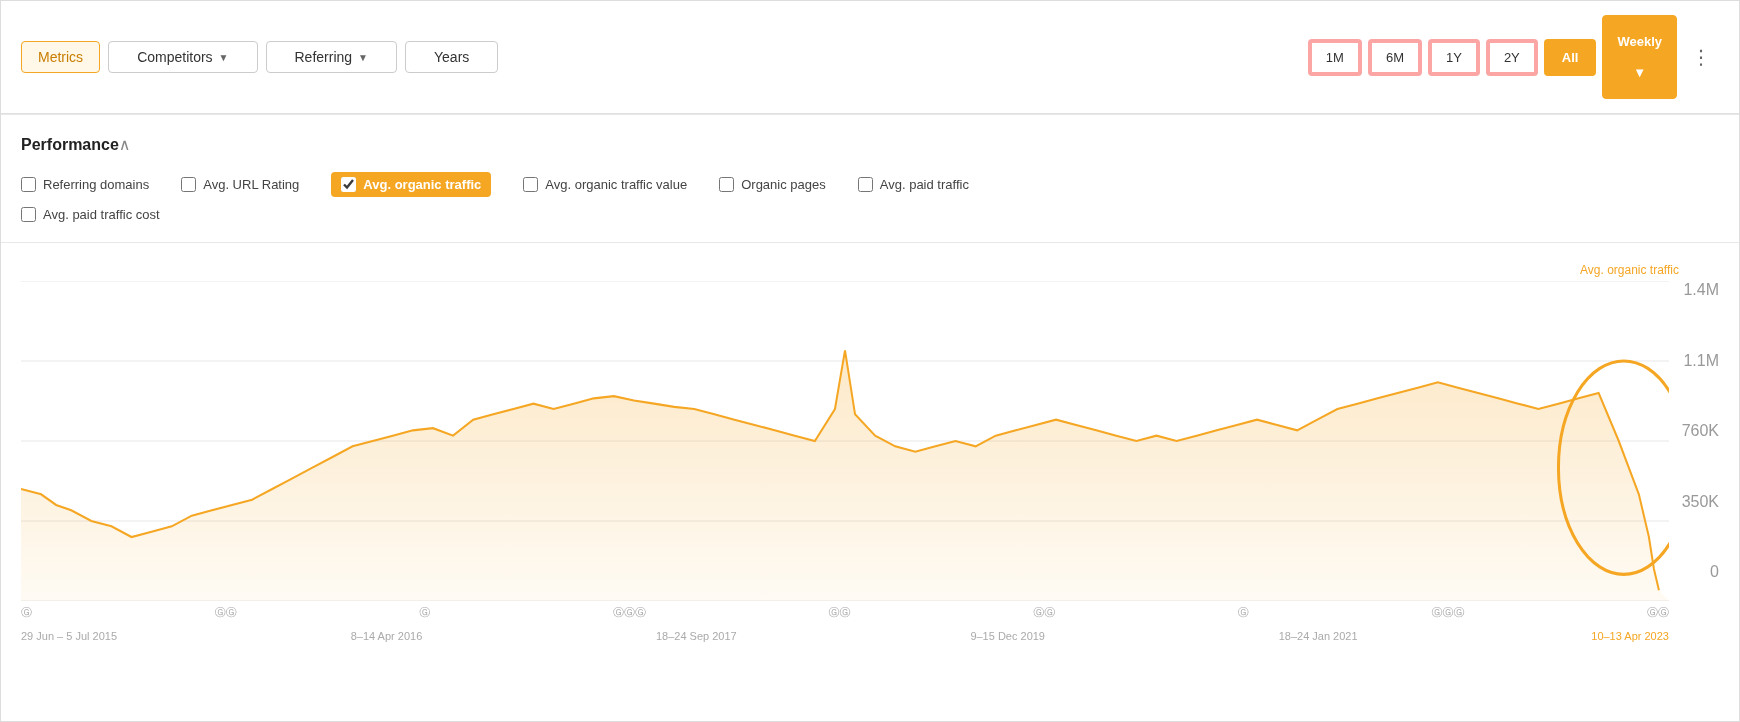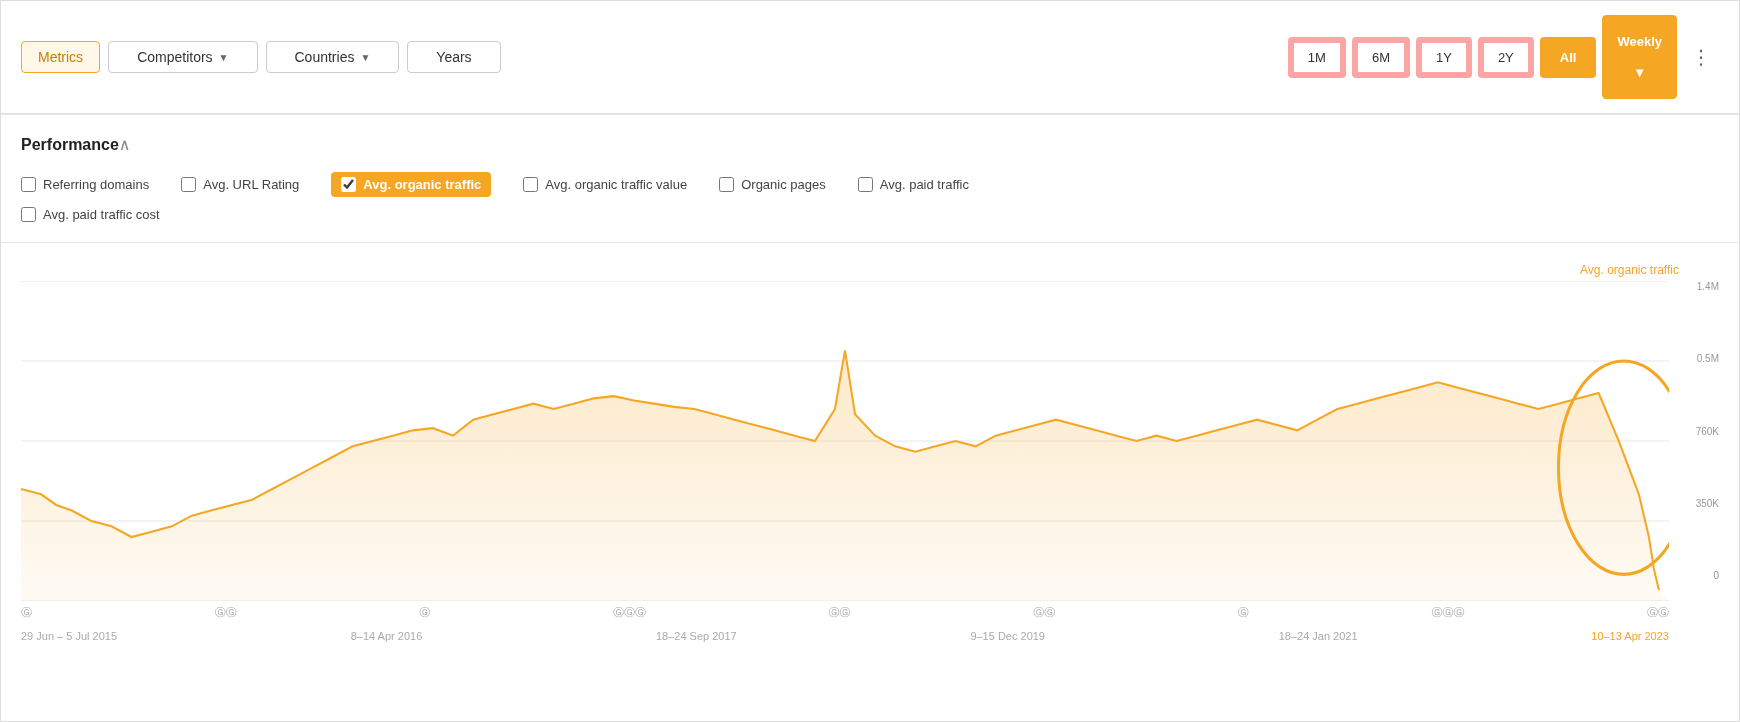--- a/index.html
+++ b/index.html
@@ -37,21 +37,21 @@
       font-size: 14px;
       cursor: pointer;
       display: flex;
       align-items: center;
       gap: 6px;
     }
     .btn-dropdown .arrow { font-size: 10px; color: #666; }
     
     .time-btn {
       background: #fff;
-      border: 6px solid #fca5a5;
+      border: 4px solid #fca5a5;
       color: #333;
       padding: 7px 14px;
       border-radius: 4px;
       font-size: 13px;
       cursor: pointer;
     }
     .time-btn.active {
       background: #f5a623;
       border-color: #f5a623;
       color: #fff;
@@ -146,21 +146,21 @@
     }
     
     .y-axis-labels {
       position: absolute;
       right: 0;
       top: 0;
       height: 100%;
       display: flex;
       flex-direction: column;
       justify-content: space-between;
-      font-size: 10px;
+      font-size: 16px;
       color: #999;
       width: 40px;
       text-align: right;
       padding-bottom: 20px;
     }
     
     svg.chart-svg {
       width: calc(100% - 50px);
       height: 100%;
     }
@@ -193,21 +193,21 @@
 <div class="container">
 
   <div class="toolbar">
     <div class="toolbar-left">
       <button class="btn-metrics">Metrics</button>
       <button class="btn-dropdown">
         <span>Competitors</span>
         <span class="arrow">▼</span>
       </button>
       <button class="btn-dropdown">
-        <span>Countries</span>
+        <span>Referring</span>
         <span class="arrow">▼</span>
       </button>
       <button class="btn-dropdown">
         <span>Years</span>
       </button>
     </div>
     <div class="toolbar-right">
       <button class="time-btn">1M</button>
       <button class="time-btn">6M</button>
       <button class="time-btn">1Y</button>
@@ -265,21 +265,21 @@
 
   <hr class="divider">
 
   <div class="chart-area">
     <div class="chart-label-right">Avg. organic traffic</div>
 
     <div class="chart-wrapper">
       
       <div class="y-axis-labels">
         <span>1.4M</span>
-        <span>0.5M</span>
+        <span>1.1M</span>
         <span>760K</span>
         <span>350K</span>
         <span>0</span>
       </div>
       
       
       <svg class="chart-svg" viewBox="0 0 1640 300" preserveAspectRatio="none">
 
         <line x1="0" y1="0" x2="1640" y2="0" stroke="#e8e8e8" stroke-width="1"></line>
         <line x1="0" y1="75" x2="1640" y2="75" stroke="#e8e8e8" stroke-width="1"></line>

